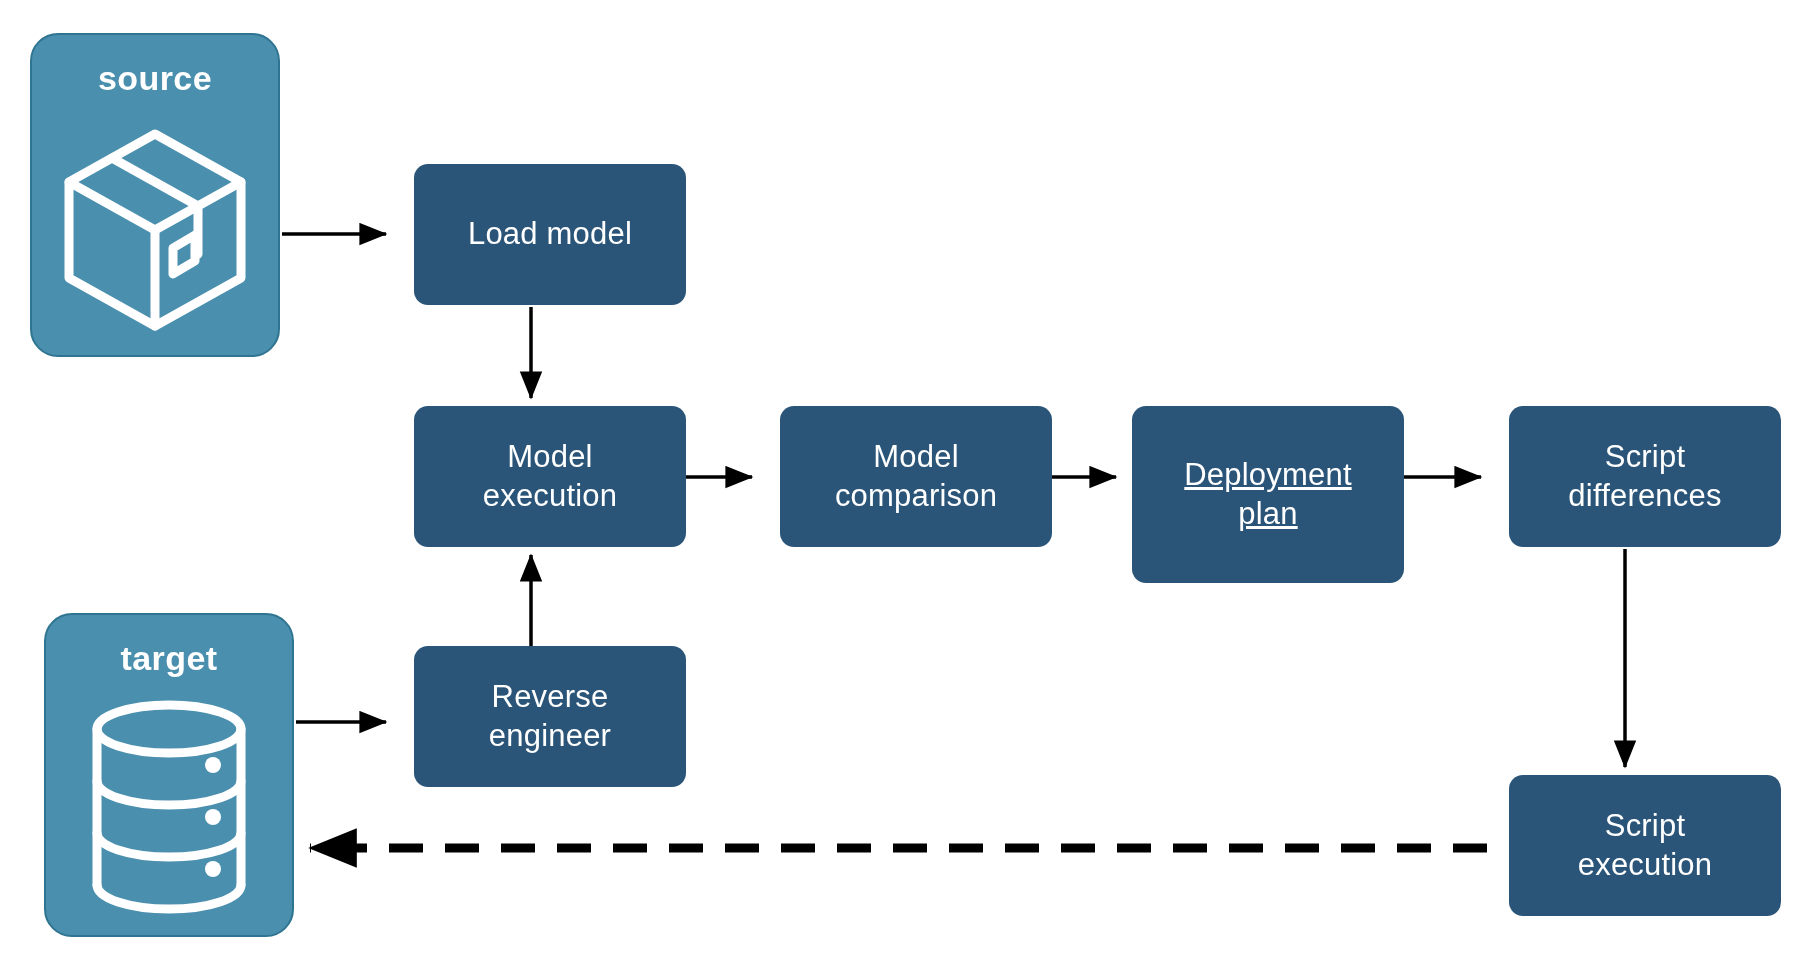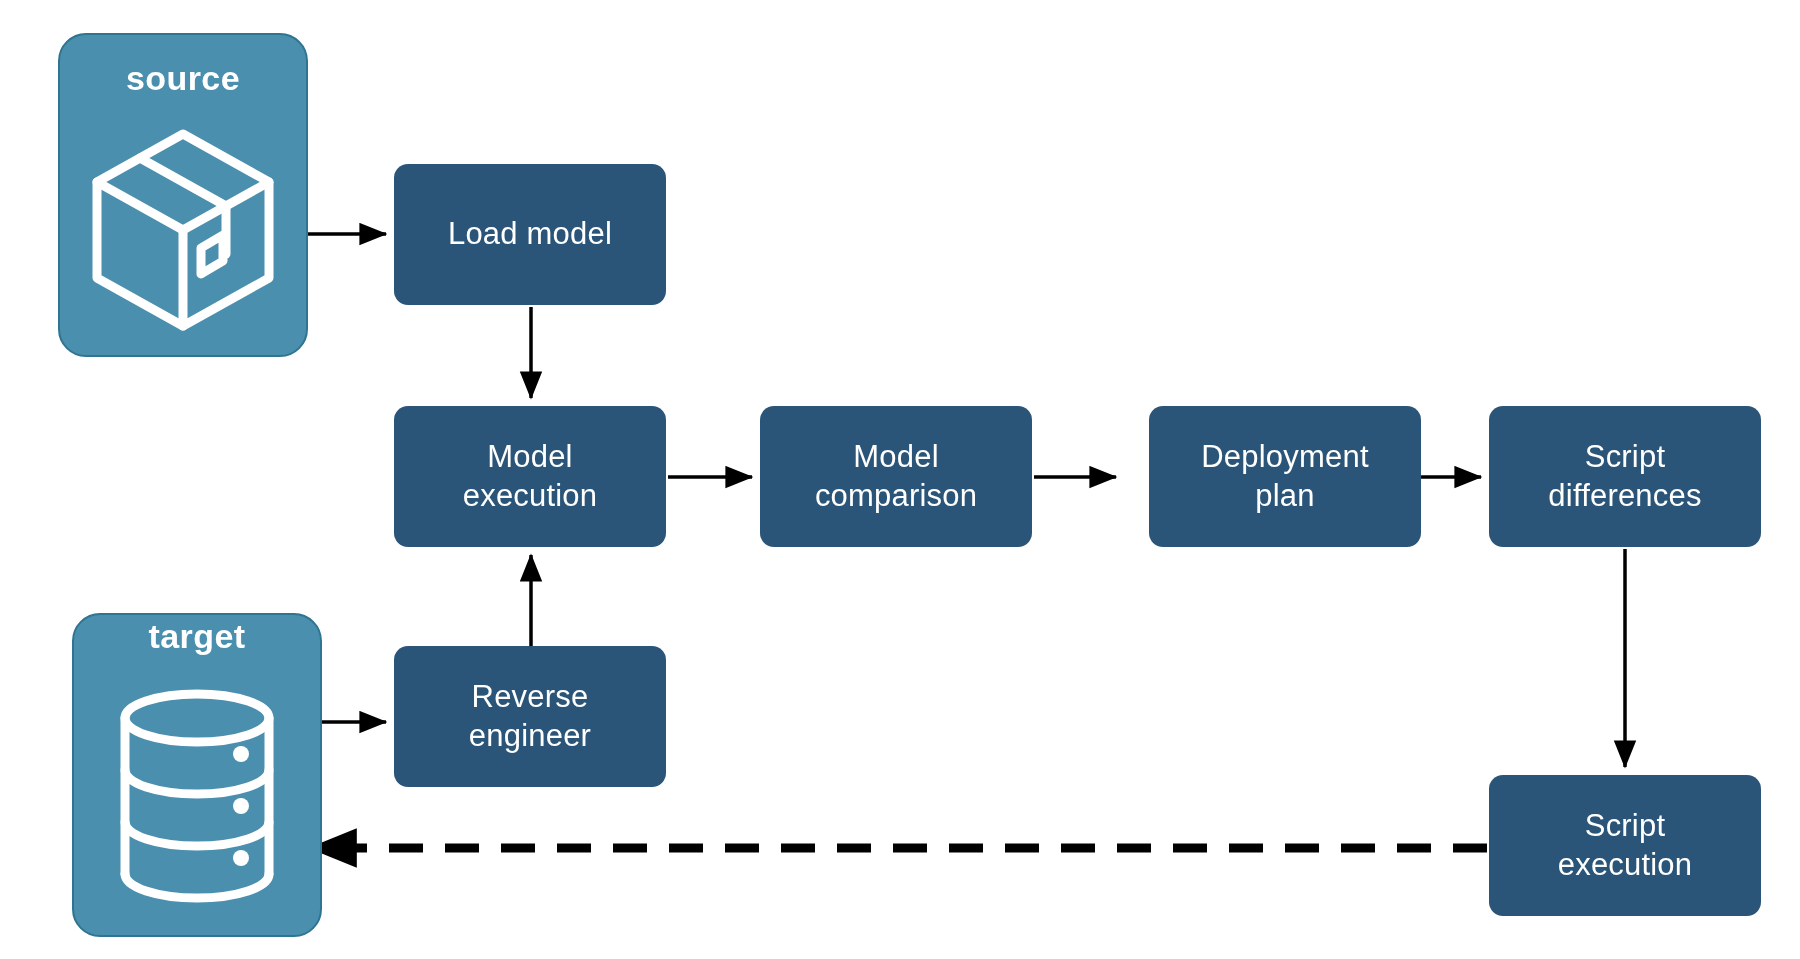--- a/index.html
+++ b/index.html
@@ -26,28 +26,28 @@
     text-align: center;
     color: #ffffff;
     line-height: 1.25;
   }
   .process {
     background: #2a5578;
     border-radius: 14px;
     font-size: 31px;
     font-weight: 400;
     letter-spacing: 0.2px;
+    margin-left: 20px;
   }
   .endpoint {
     background: #4a8fae;
     border: 2px solid #2f7490;
     border-radius: 28px;
     flex-direction: column;
     justify-content: flex-start;
-    margin-left: 28px;
   }
   .endpoint-label {
     font-size: 34px;
     font-weight: bold;
     letter-spacing: 0.4px;
     width: 100%;
   }
   .endpoint-icon {
     flex: 1 1 auto;
     display: flex;
@@ -111,21 +111,21 @@
           <path d="M14 60 L100 108 L186 60"></path>
           <path d="M100 108 L100 204"></path>
           <path d="M57 36 L143 84"></path>
           <path d="M143 84 L143 132"></path>
         </g>
         <path d="M118 126 L140 113 L140 139 L118 152 Z" fill="none" stroke="#ffffff" stroke-width="9" stroke-linejoin="round"></path>
       </svg>
     </div>
   </div>
 
-  <div class="node endpoint" style="left:44px; top:613px; width:250px; height:324px; ">
+  <div class="node endpoint" style="left:44px; top:613px; width:250px; height:324px; padding-top:22px;">
     <div class="endpoint-label lbl">target</div>
     <div class="endpoint-icon">
       <svg width="180" height="220" viewBox="0 0 180 220">
         <g fill="none" stroke="#ffffff" stroke-width="9" stroke-linejoin="round" stroke-linecap="round">
           <ellipse cx="90" cy="32" rx="72" ry="24"></ellipse>
           <path d="M18 32 L18 188"></path>
           <path d="M162 32 L162 188"></path>
           <path d="M18 188 A72 24 0 0 0 162 188"></path>
           <path d="M18 84 A72 24 0 0 0 162 84"></path>
           <path d="M18 136 A72 24 0 0 0 162 136"></path>
@@ -150,21 +150,21 @@
     </div>
   </div>
 
   <div class="node process" style="left:760px; top:406px; width:272px; height:141px;">
     <div class="lbl">
       <div>Model</div>
       <div>comparison</div>
     </div>
   </div>
 
-  <div class="node process" style="left:1149px; top:406px; width:272px; height:141px;">
+  <div class="node process" style="left:1112px; top:406px; width:272px; height:177px;text-decoration:underline;">
     <div class="lbl">
       <div>Deployment</div>
       <div>plan</div>
     </div>
   </div>
 
   <div class="node process" style="left:1489px; top:406px; width:272px; height:141px;">
     <div class="lbl">
       <div>Script</div>
       <div>differences</div>

